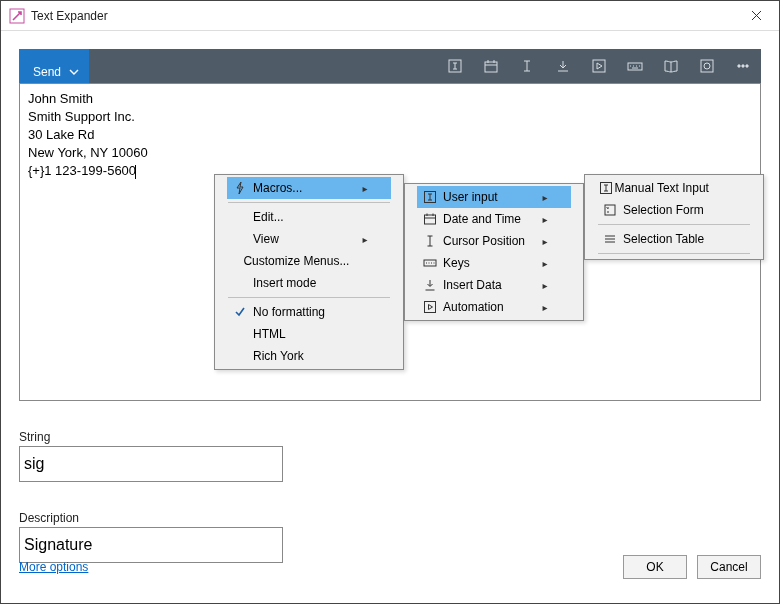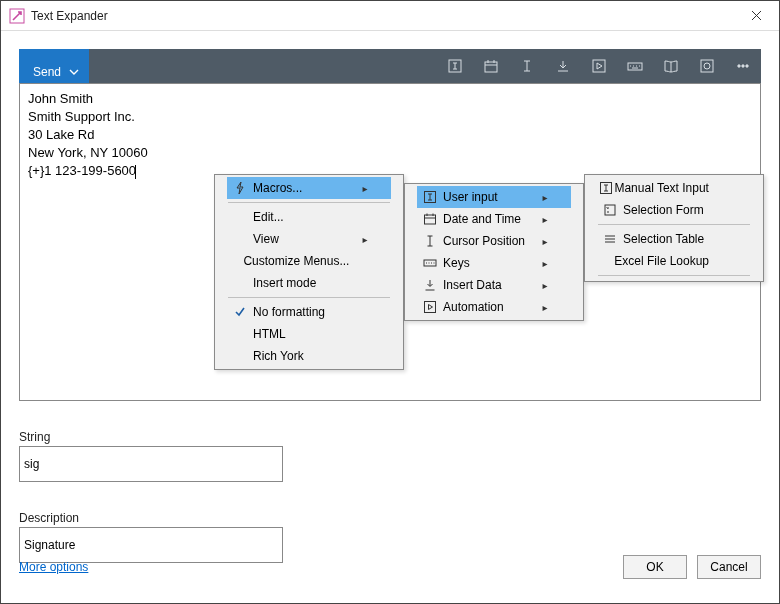--- a/index.html
+++ b/index.html
@@ -16,21 +16,21 @@
 .send-btn { background: #1e77c7; color: #fff; height: 34px; display: flex; align-items: center; padding: 12px 10px 0 14px; font-size: 12px; cursor: pointer; gap: 8px; }
 .tool-spacer { flex: 1; }
 .tool-icon { width: 36px; height: 34px; display: flex; align-items: center; justify-content: center; color: #d7dde2; cursor: pointer; }
 .tool-icon svg { stroke: #d7dde2; fill: none; }
 
 .editor { border: 1px solid #888; height: 318px; background: #fff; padding: 6px 8px; position: relative; }
 .editor-text { font-family: Consolas, "Courier New", monospace; font-size: 13px; color: #000; white-space: pre; line-height: 17px; }
 .caret { display:inline-block; width:1px; height:14px; background:#000; vertical-align:text-bottom; margin-left:-1px; }
 
 .field-label { font-size: 12px; color: #222; margin-top: 29px; margin-bottom: 2px; display:block; }
-.text-input { width: 264px; height: 36px; border: 1px solid #888; font-size: 12px; padding: 12px 4px; }
+.text-input { width: 264px; height: 36px; border: 1px solid #888; font-size: 16px; padding: 12px 4px; }
 
 .bottom-row { position: absolute; left: 18px; right: 18px; bottom: 24px; display: flex; align-items: center; }
 .link { color: #0066cc; font-size: 12px; text-decoration: underline; cursor: pointer; }
 .btn { width: 64px; height: 24px; border: 1px solid #999; background: #f3f3f3; font-size: 12px; cursor: pointer; }
 .btn + .btn { margin-left: 10px; }
 .bottom-row .spacer { flex:1; }
 
 
 .menu { position: absolute; background: #f0f0f0; border: 1px solid #8a8a8a; box-shadow: 2px 2px 4px rgba(0,0,0,0.15); padding: 2px 12px; margin-left: 16px; }
 .menu-item { height: 22px; display: flex; align-items: center; font-size: 12px; color: #000; padding: 0 20px 0 0; cursor: default; position: relative; }
@@ -288,19 +288,14 @@
     <div class="menu-sep"></div>
     <div class="menu-item">
       <span class="check-col">
         <svg width="14" height="14" viewBox="0 0 14 14">
           <path d="M2 4 h10 M2 7 h10 M2 10 h10" stroke="#333" fill="none" stroke-width="1"></path>
         </svg>
       </span>
       <span class="label">Selection Table</span>
       <span class="arrow"></span>
     </div>
-    <div class="menu-item">
-      <span class="check-col"></span>
-      <span class="label">Excel File Lookup</span>
-      <span class="arrow"></span>
-    </div>
     <div class="menu-sep"></div>
   </div>
 
 </body></html>

